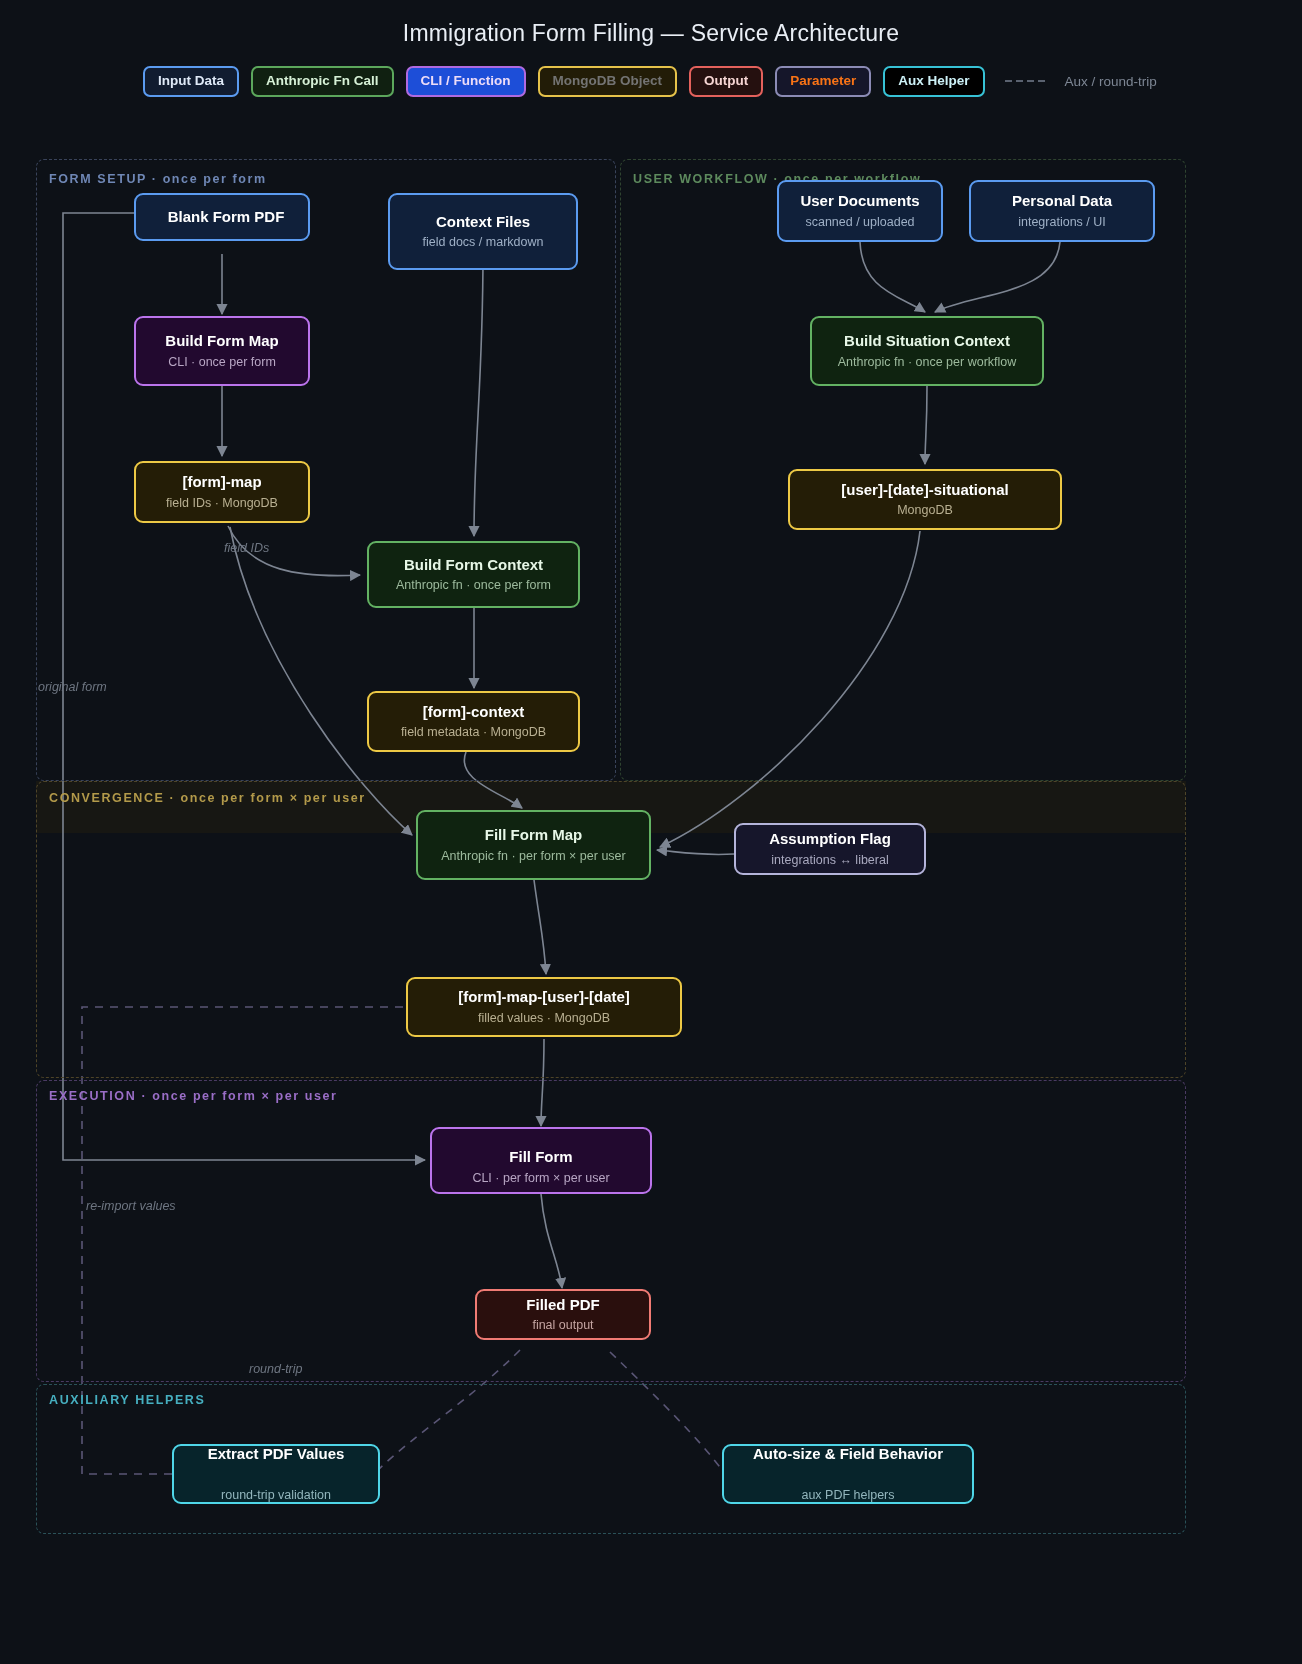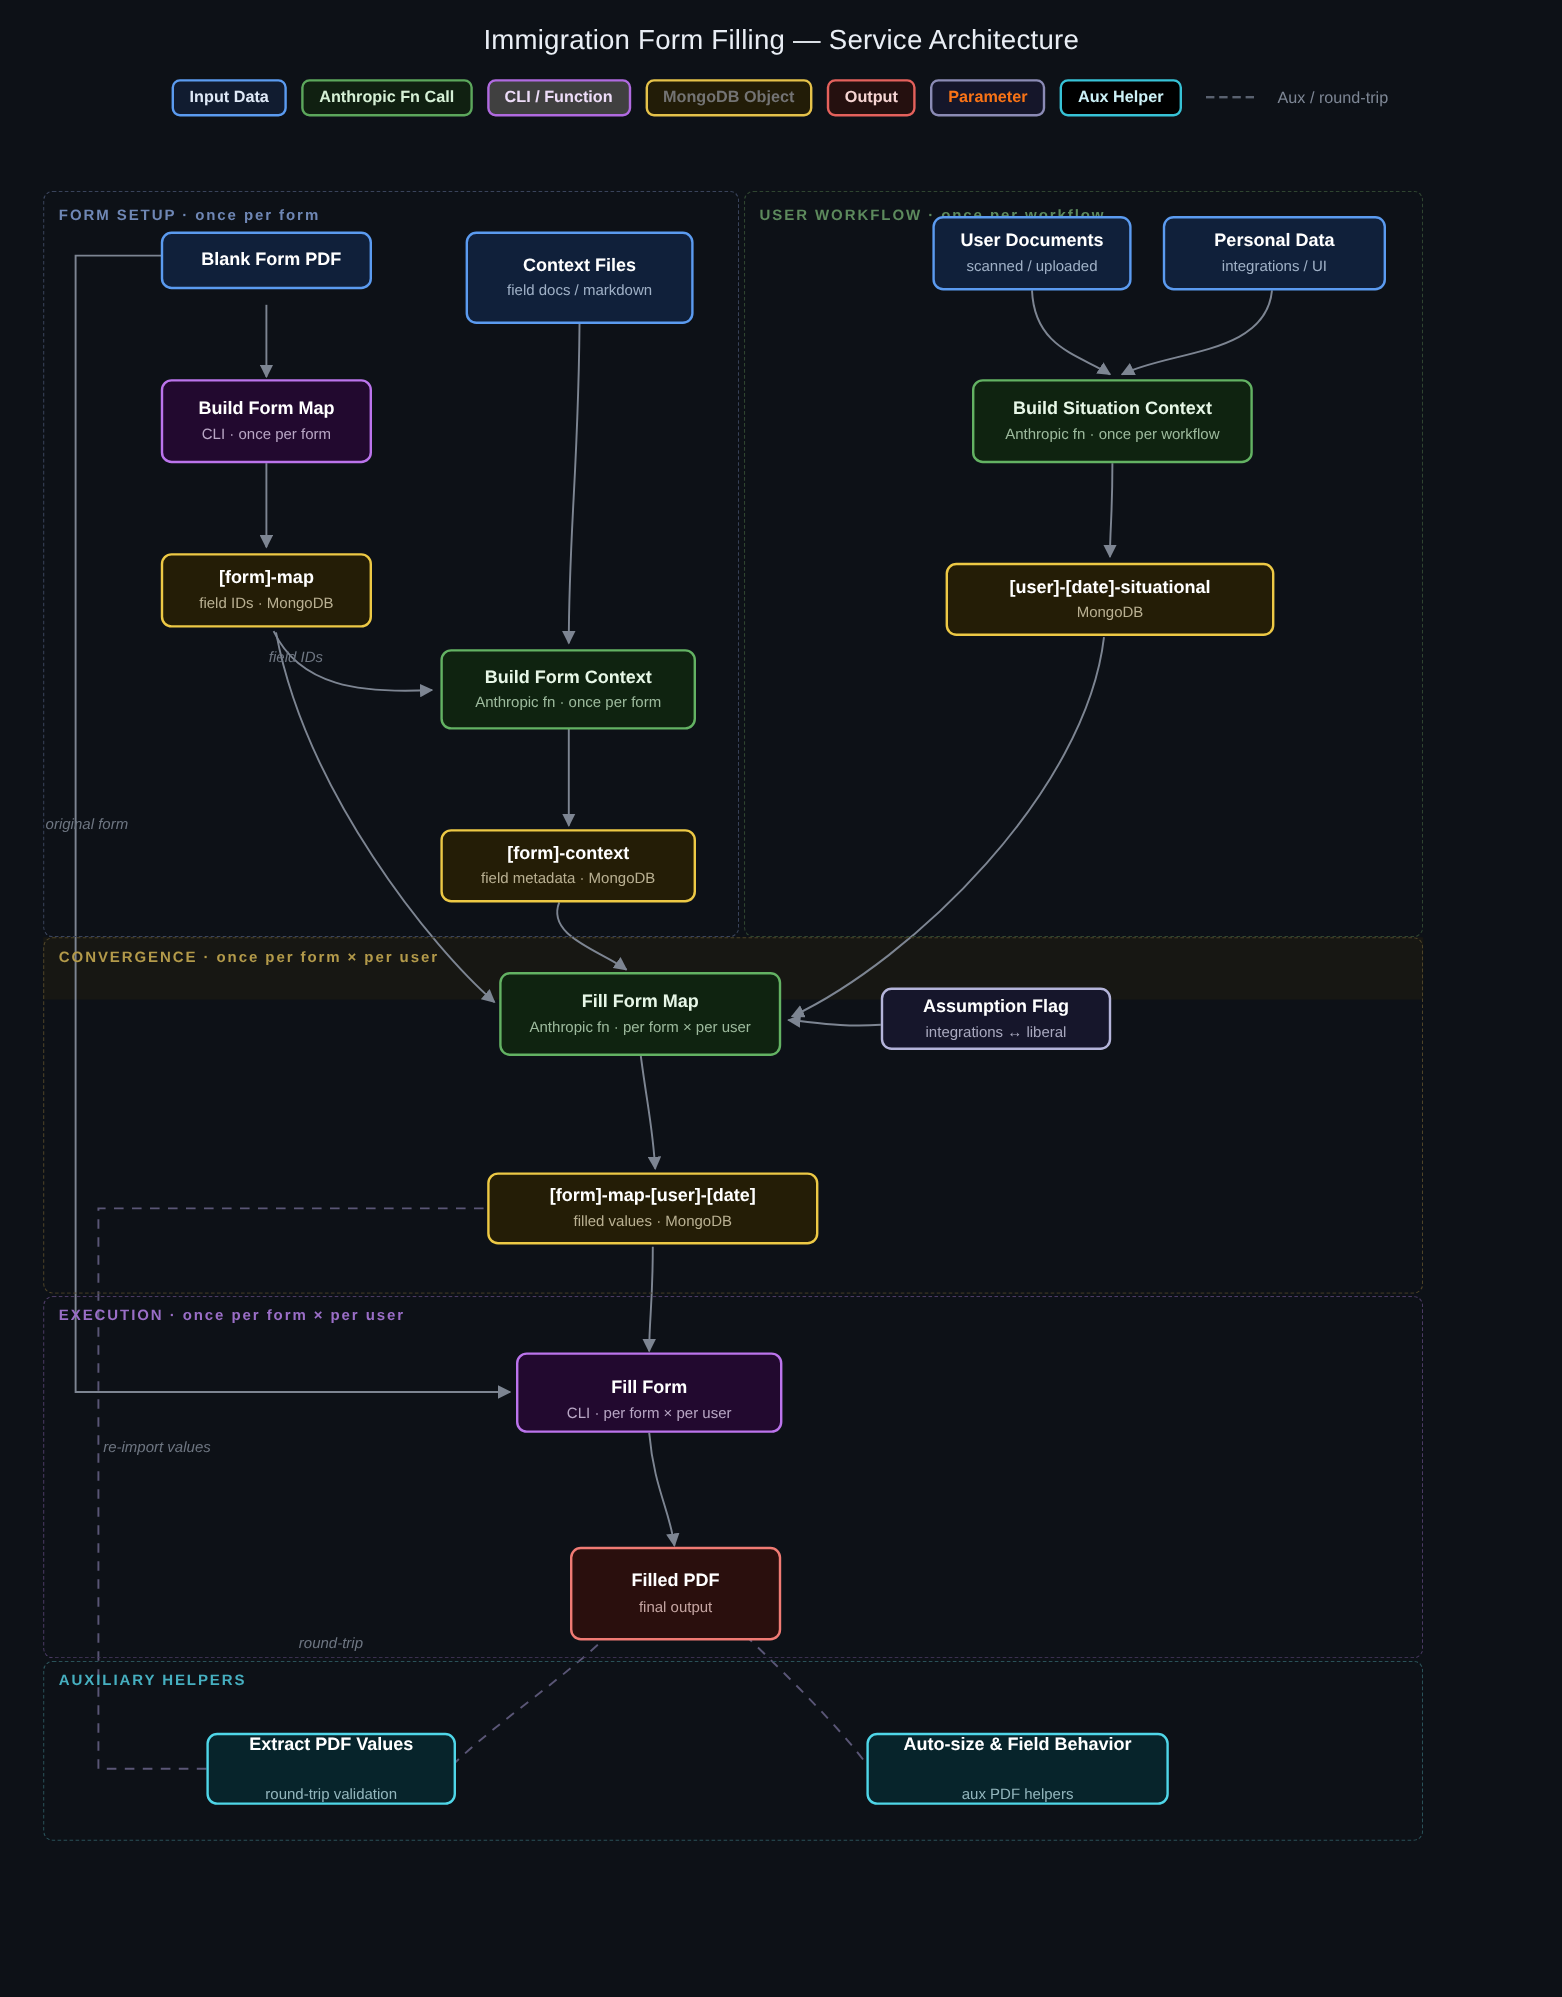--- a/index.html
+++ b/index.html
@@ -46,21 +46,21 @@
     border-radius: 7px;
     padding: 6px 13px 7px 13px;
     font-size: 13.5px;
     font-weight: bold;
     line-height: 1;
     white-space: nowrap;
     border: 2px solid #888;
   }
   .lg-input    { border-color:#5b9bf0; background:#111c30; color:#dfe9f7; }
   .lg-anthropic{ border-color:#5ca75c; background:#102011; color:#d6f0d6; }
-  .lg-cli      { border-color:#b06ae0; background:#404040; color:#eddcf8; }
+  .lg-cli      { border-color:#b06ae0; background:#1d4ed8; color:#eddcf8; }
   .lg-mongo    { border-color:#e5c24a; background:#221c07; color:#737373; }
   .lg-output   { border-color:#e4615c; background:#25100f; color:#f6d5d3; }
   .lg-param    { border-color:#8b8bb5; background:#15162a; color:#f97316; }
   .lg-aux      { border-color:#37c2d6; background:#000000; color:#cdf1f7; }
   .legend-dash {
     display: flex;
     align-items: center;
     gap: 4px;
     margin-left: 8px;
   }
@@ -309,21 +309,21 @@
 <div class="node n-mongo" style="left:406px; top:977px; width:276px; height:60px;">
   <div class="t">[form]-map-[user]-[date]</div>
   <div class="s">filled values · MongoDB</div>
 </div>
 
 <div class="node n-cli" style="left:430px; top:1127px; width:222px; height:67px;justify-content:flex-end;">
   <div class="t">Fill Form</div>
   <div class="s">CLI · per form × per user</div>
 </div>
 
-<div class="node n-output" style="left:475px; top:1289px; width:176px; height:78px;">
+<div class="node n-output" style="left:475px; top:1289px; width:176px; height:51px;">
   <div class="t">Filled PDF</div>
   <div class="s">final output</div>
 </div>
 
 <div class="node n-aux" style="left:172px; top:1444px; width:208px; height:60px;">
   <div class="t">Extract PDF Values</div>
   <div class="s">round-trip validation</div>
 </div>
 
 <div class="node n-aux" style="left:722px; top:1444px; width:252px; height:60px;">

